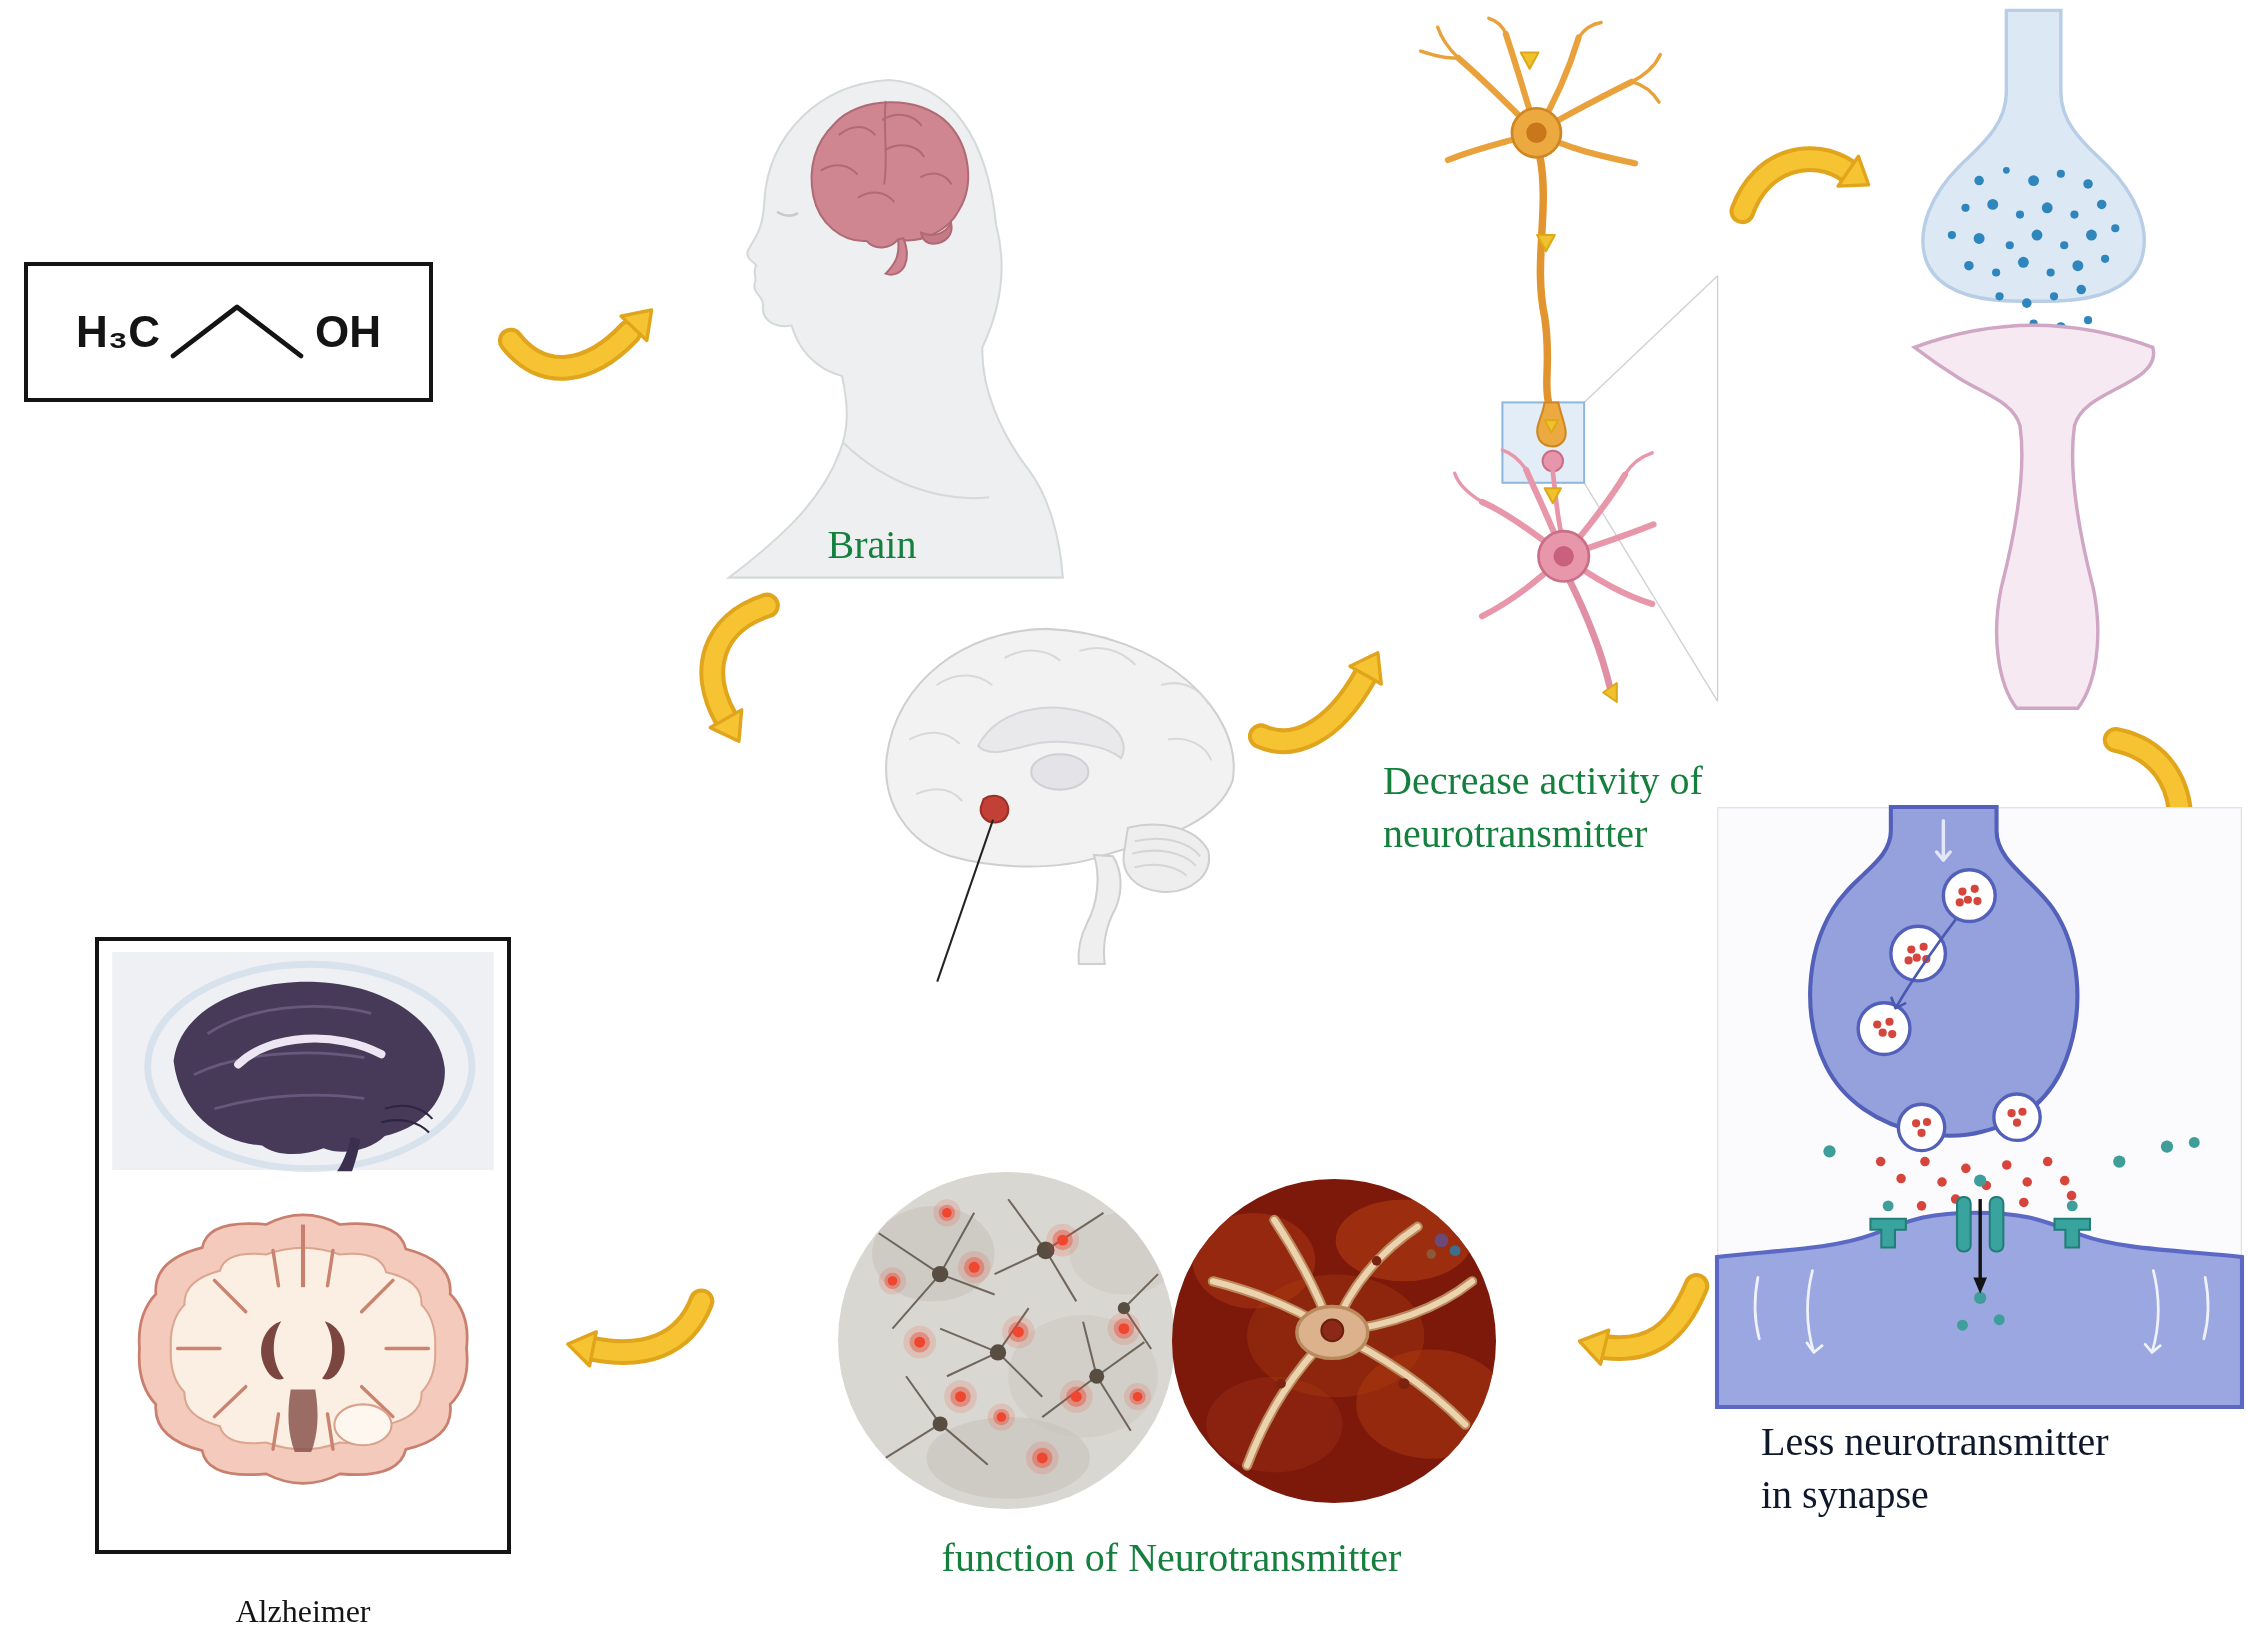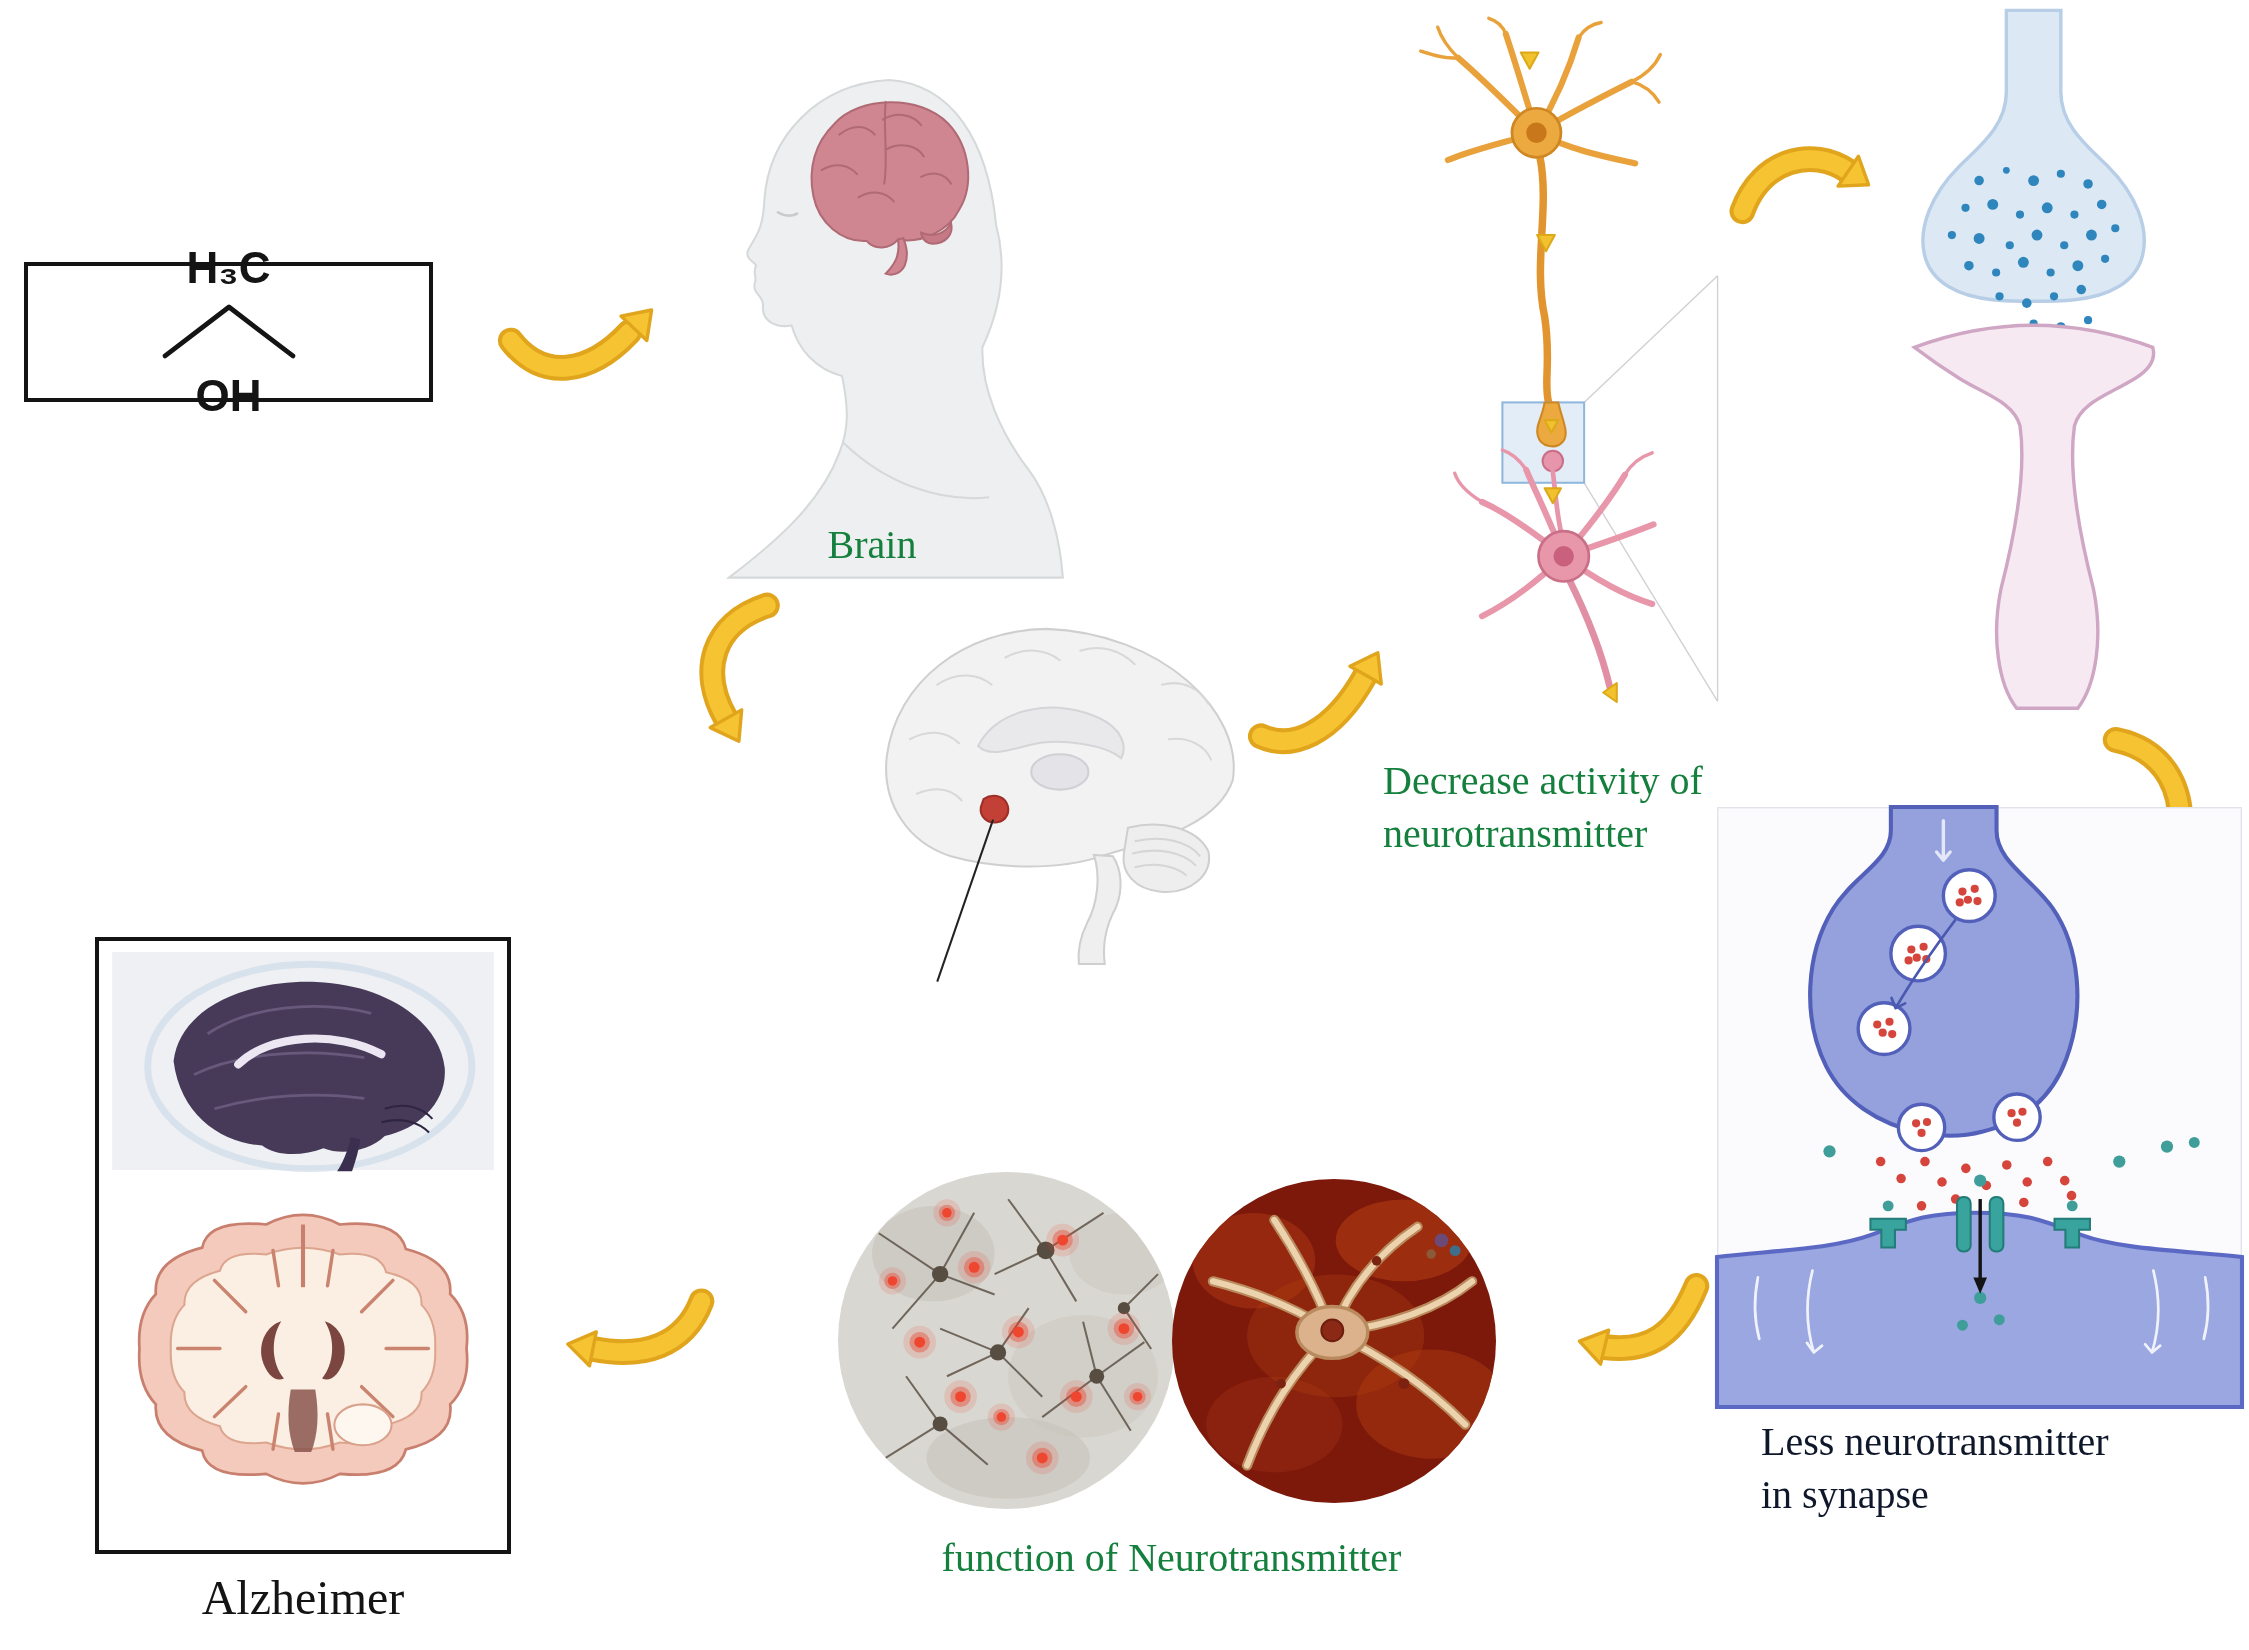--- a/index.html
+++ b/index.html
@@ -12,34 +12,33 @@
     overflow:hidden;
   }
   .abs{position:absolute;}
   svg{display:block;overflow:visible;}
   
   .chem-box{
     position:absolute;left:24px;top:262px;width:409px;height:140px;
     border:4.1px solid #141414;background:#ffffff;
     display:flex;align-items:center;justify-content:center;gap:9.5px;
     box-sizing:border-box;
-    flex-direction:column;
   }
   .chem-box .formula{
     font-family:"Liberation Sans", sans-serif;
     font-weight:bold;font-size:44px;color:#141414;line-height:1;
   }
   
   .label{position:absolute;font-family:"Liberation Serif", serif;}
   .label .line{display:block;}
   .olive{color:#15803d;}
   .darknavy{color:#0f172a;}
   .black{color:#141414;}
   .fs58{font-size:40px;line-height:1.32;}
-  .fs60{font-size:48px;line-height:1.3;}
+  .fs60{font-size:32px;line-height:1.3;margin-top:24px;}
   .center{text-align:center;}
   
   :root{--arrow:#F6C433;--arrow-dark:#E0A51C;}
   .arrow path.shaft-under{stroke:var(--arrow-dark);fill:none;stroke-linecap:round;}
   .arrow path.shaft{stroke:var(--arrow);fill:none;stroke-linecap:round;}
   .arrow polygon{fill:var(--arrow);stroke:var(--arrow-dark);stroke-width:5;stroke-linejoin:round;}
   
   .circle{position:absolute;border-radius:50%;overflow:hidden;}
   
   .alz-box{

